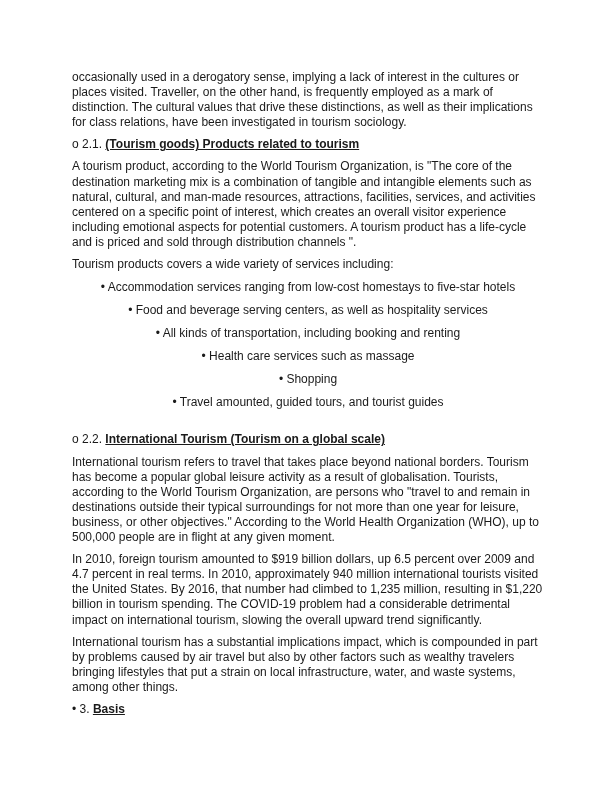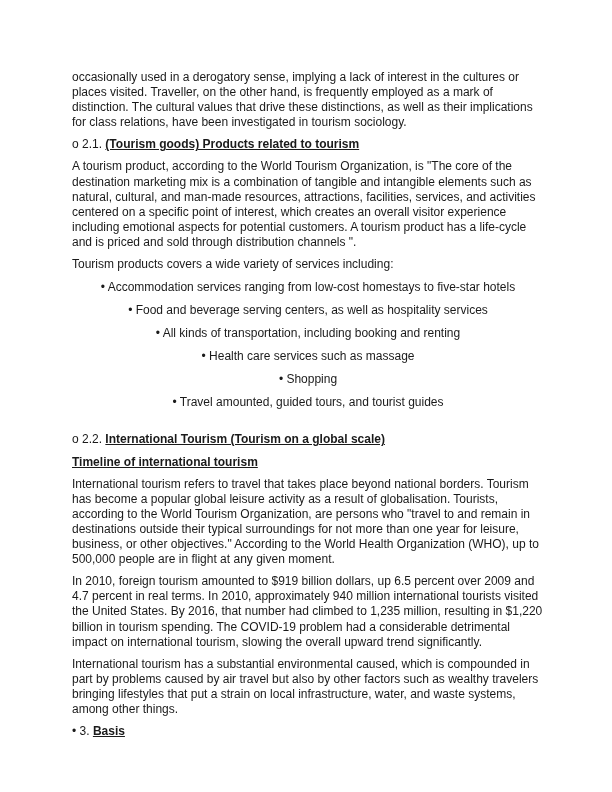--- a/index.html
+++ b/index.html
@@ -34,21 +34,20 @@
     <p class="bullet">• Health care services such as massage</p>
     <p class="bullet">• Shopping</p>
     <p class="bullet">• Travel amounted, guided tours, and tourist guides</p>
   </div>
 
   <div class="gap"></div>
 
   <p class="heading">
     <span>o 2.2. </span><span class="b">International Tourism (Tourism on a global scale)</span>
   </p>
-  <p class="heading b">Timeline of international tourism</p>
   <p>International tourism refers to travel that takes place beyond national borders. Tourism has become a popular global leisure activity as a result of globalisation. Tourists, according to the World Tourism Organization, are persons who "travel to and remain in destinations outside their typical surroundings for not more than one year for leisure, business, or other objectives." According to the World Health Organization (WHO), up to 500,000 people are in flight at any given moment.</p>
   <p>In 2010, foreign tourism amounted to $919 billion dollars, up 6.5 percent over 2009 and 4.7 percent in real terms. In 2010, approximately 940 million international tourists visited the United States. By 2016, that number had climbed to 1,235 million, resulting in $1,220 billion in tourism spending. The COVID-19 problem had a considerable detrimental impact on international tourism, slowing the overall upward trend significantly.</p>
-  <p>International tourism has a substantial environmental caused, which is compounded in part by problems caused by air travel but also by other factors such as wealthy travelers bringing lifestyles that put a strain on local infrastructure, water, and waste systems, among other things.</p>
+  <p>International tourism has a substantial implications impact, which is compounded in part by problems caused by air travel but also by other factors such as wealthy travelers bringing lifestyles that put a strain on local infrastructure, water, and waste systems, among other things.</p>
 
   <p class="heading">
     <span>• 3. </span><span class="b">Basis</span>
   </p>
 </div>
 
 </body></html>

